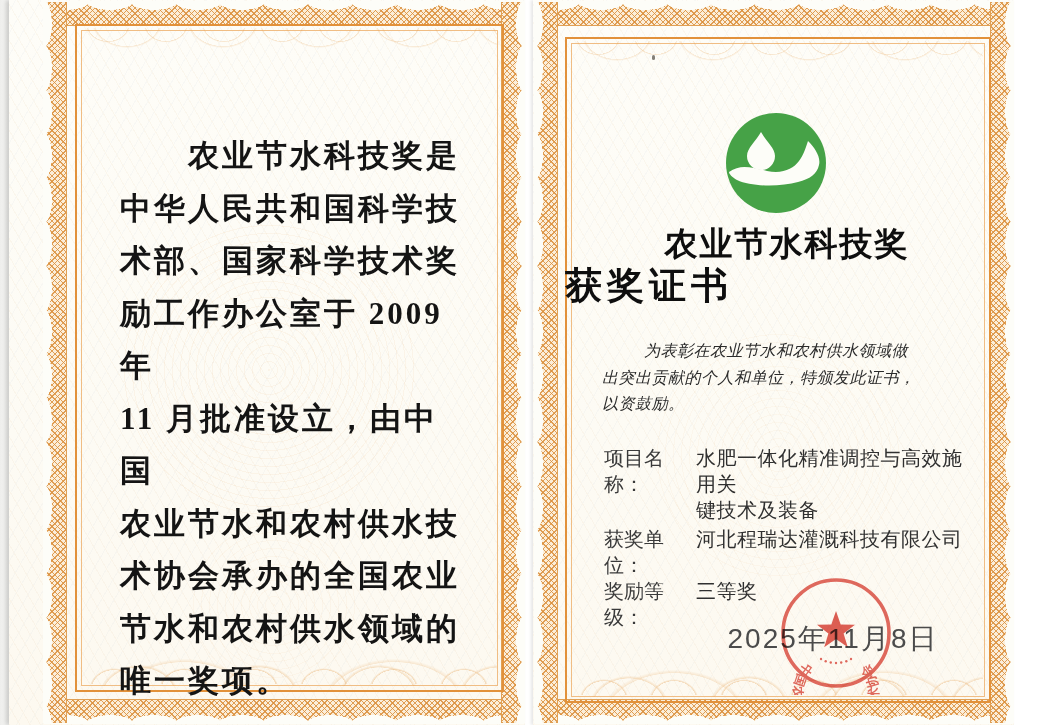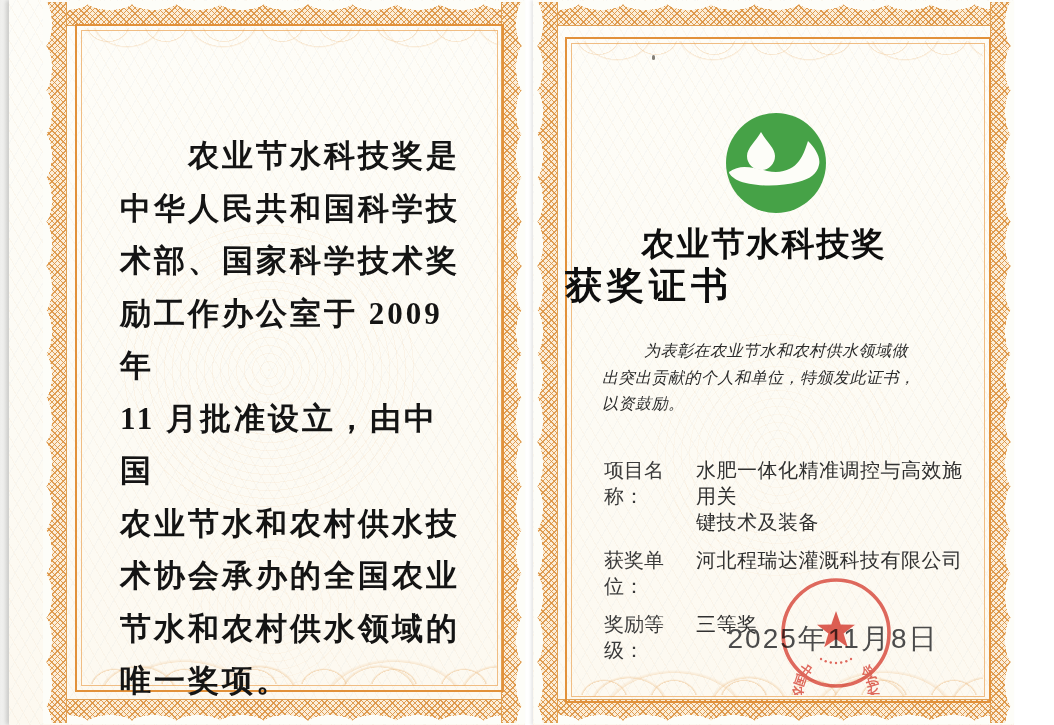--- a/index.html
+++ b/index.html
@@ -73,33 +73,33 @@
   
   .intro-text{
     position:absolute;left:111px;top:130px;width:346px;
     font-family:"Liberation Serif","DejaVu Serif",serif;
     font-weight:900;font-size:31px;line-height:52.5px;letter-spacing:3px;
     color:#141414;white-space:pre-wrap;text-indent:68px;
   }
 
   
   .logo-wrap{position:absolute;left:192px;top:112px;width:102px;height:102px;}
-  .cert-title{position:absolute;left:20px;top:222px;width:422px;text-align:center;
+  .cert-title{position:absolute;left:43px;top:222px;width:422px;text-align:center;
     font-weight:900;font-size:33px;letter-spacing:2px;color:#0e0e0e;}
   .cert-subtitle{position:absolute;left:32px;top:261px;width:422px;
     font-weight:900;font-size:37px;letter-spacing:5px;color:#0e0e0e;}
   .cert-body{
     position:absolute;left:69px;top:338px;width:356px;
     font-family:"Liberation Serif","DejaVu Serif",serif;
     font-size:16px;line-height:26.5px;color:#2b2b2b;
     white-space:pre-wrap;text-indent:42px;letter-spacing:.5px;font-style:italic;
   }
   .fields{position:absolute;left:71px;top:445px;width:360px;
     font-size:20px;line-height:26px;color:#333;}
-  .field-row{display:flex;margin-top:12px;}
+  .field-row{display:flex;}
   .field-row.gap{margin-bottom:3px;}
   .field-label{flex:0 0 92px;color:#3a3a3a;}
   .field-value{flex:1;white-space:pre-wrap;color:#303030;letter-spacing:.5px;}
   .cert-date{position:absolute;left:160px;top:620px;width:280px;text-align:center;
     font-size:28px;letter-spacing:2px;color:#4b4b4b;}
   .seal-wrap{position:absolute;left:241px;top:571px;width:124px;height:124px;
     opacity:.88;mix-blend-mode:multiply;}
 </style>
 </head>
 <body>

